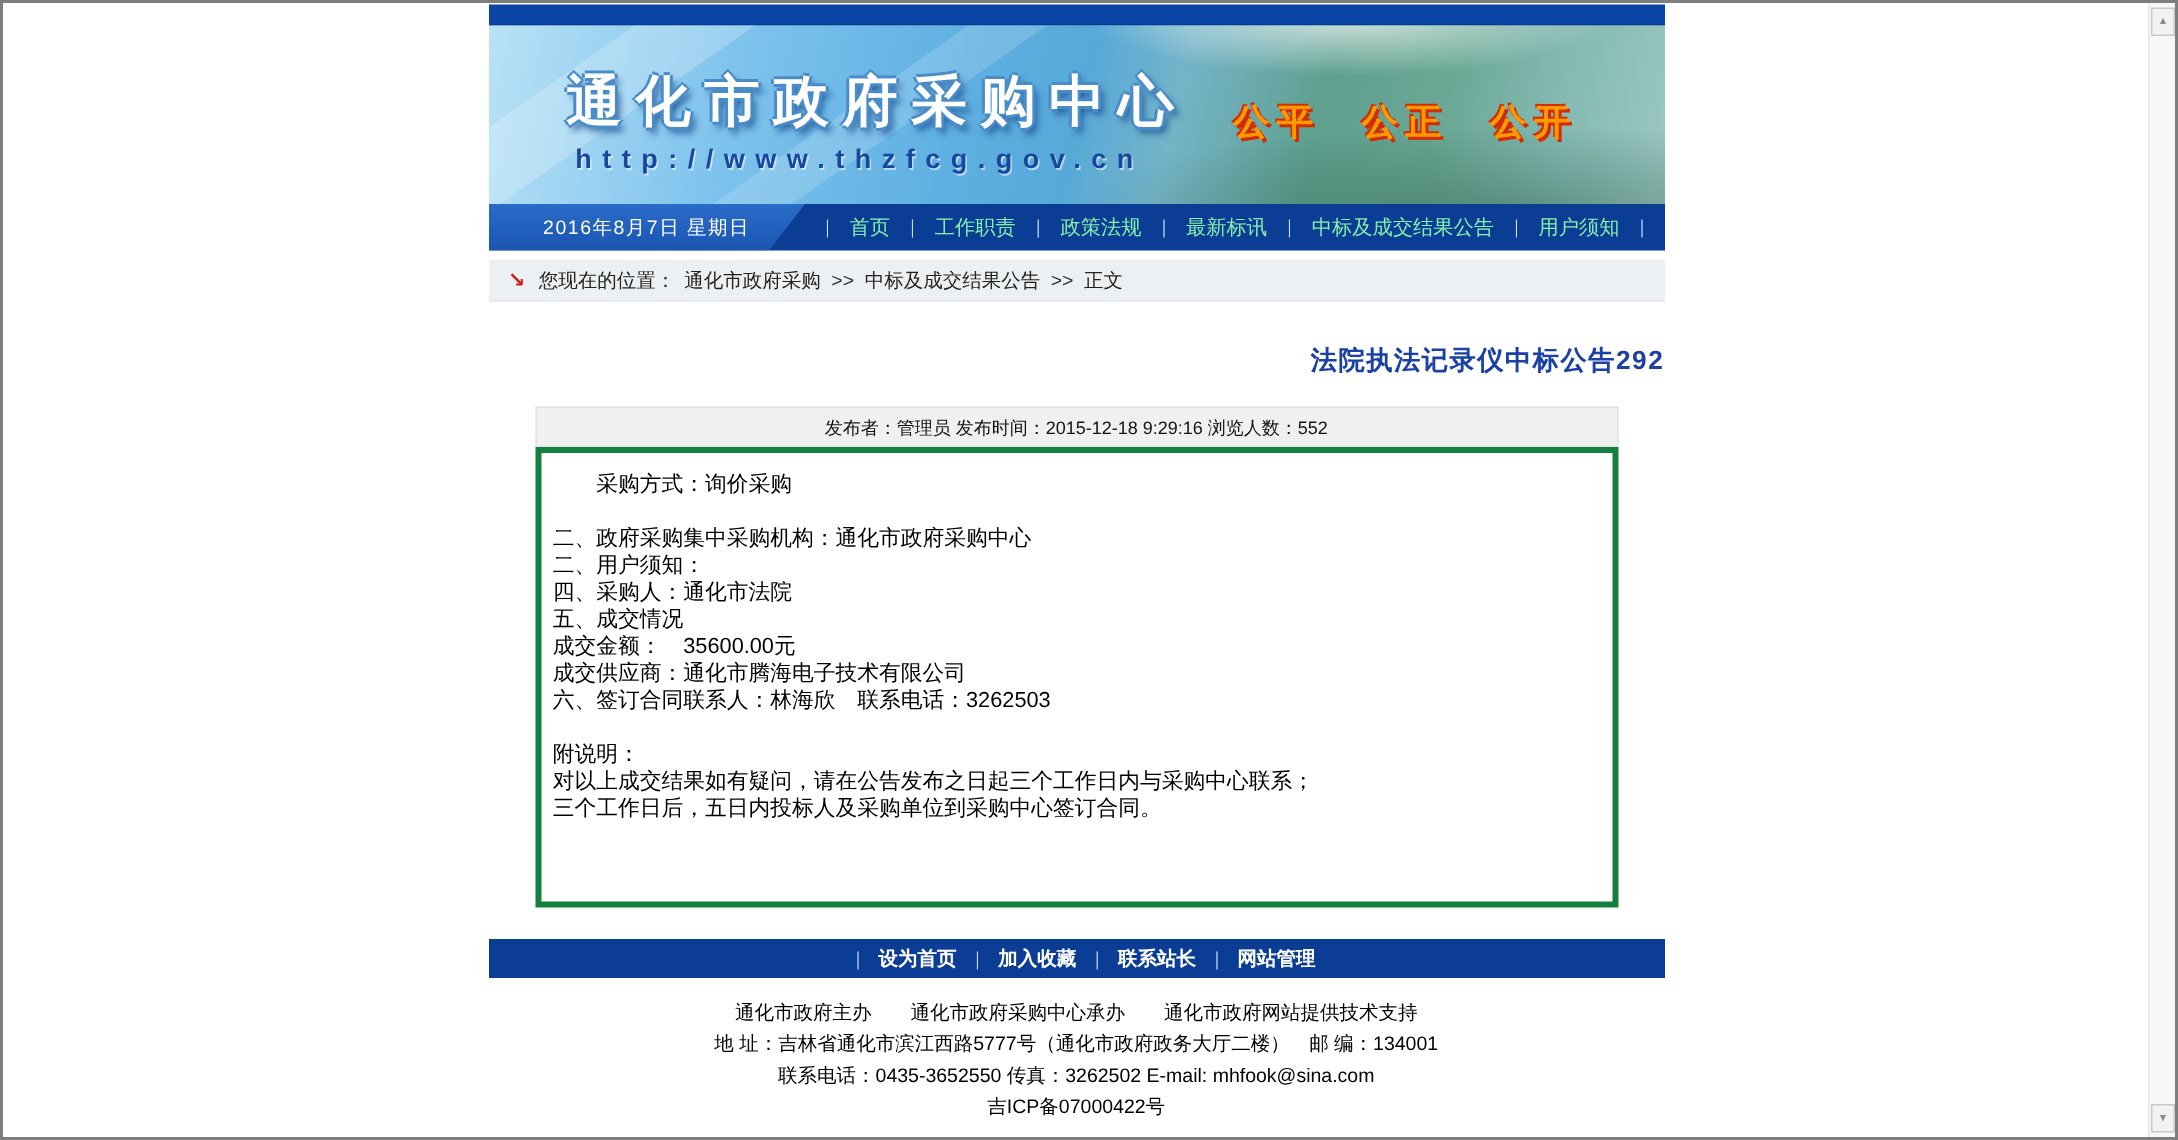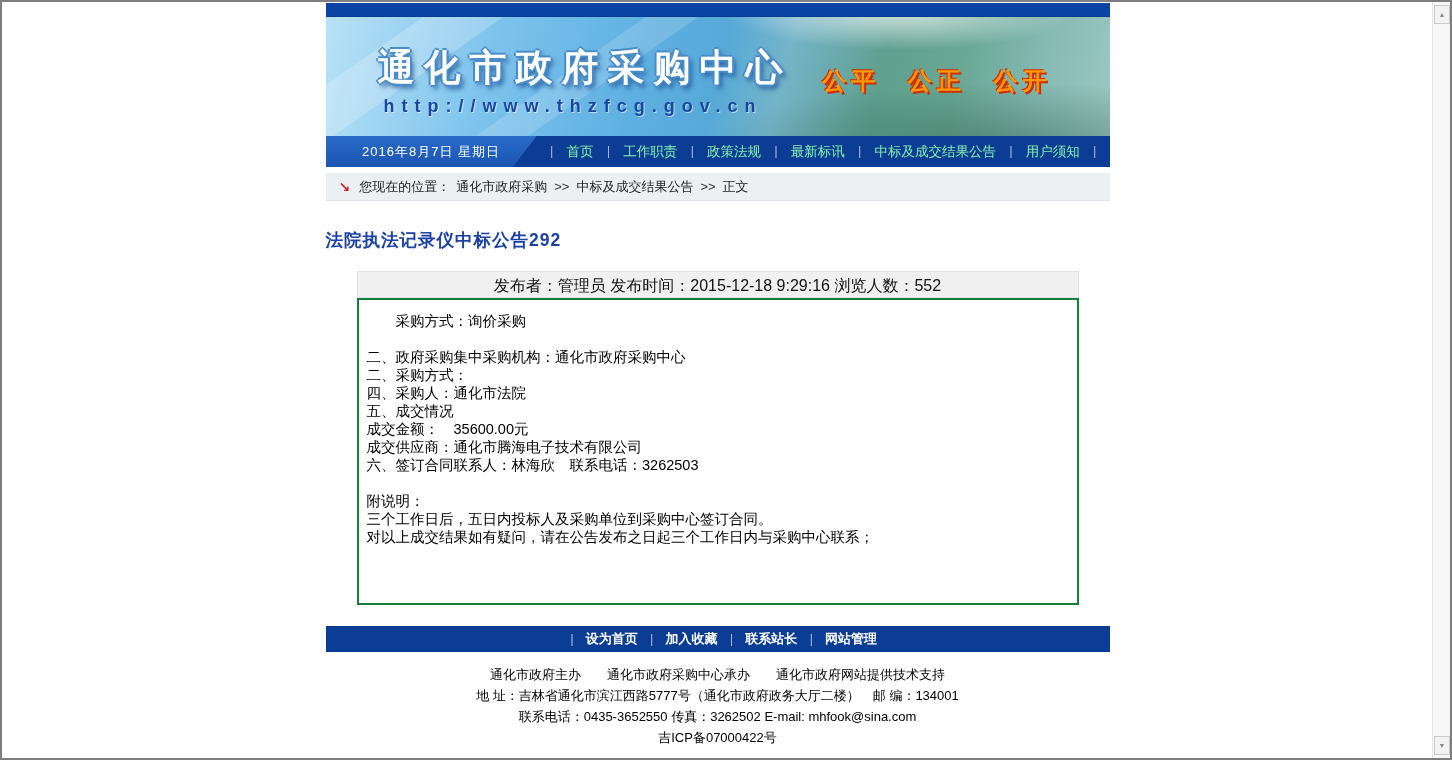--- a/index.html
+++ b/index.html
@@ -87,31 +87,31 @@
     display:flex;align-items:center;font-size:13px;color:#222;
     padding-left:13px;
   }
   .crumb-icon{color:#cc1f1f;font-weight:bold;font-size:14px;margin-right:9px;}
   .crumb-prefix{margin-right:6px;}
   .breadcrumb a{color:#222;text-decoration:none;cursor:pointer;}
   .crumb-sep{margin:0 7px;color:#333;}
 
   
   .article-title{
-    margin-top:27px;text-align:left;
+    margin-top:27px;text-align:right;
     font-size:17.5px;font-weight:bold;color:#1c41a5;letter-spacing:1px;
   }
   .meta-bar{
     box-sizing:border-box;width:722px;margin:19px auto 0;
     height:27px;line-height:27px;background:#f0f0f0;border:1px solid #e3e3e3;
-    text-align:center;font-size:16px;color:#111;
+    text-align:center;font-size:12px;color:#111;
   }
   .content-box{
     box-sizing:border-box;width:722px;margin:0 auto;
-    height:307px;border:2px solid #15803d;background:#fff;
+    height:307px;border:4px solid #15803d;background:#fff;
     padding:12px 8px 4px 8px;overflow:hidden;
   }
   .body-line{
     font-size:14.5px;line-height:18px;min-height:18px;
     color:#000;white-space:pre-wrap;
   }
 
   
   .footer-bar{
     margin-top:21px;height:26px;line-height:26px;background:#0c3d95;
@@ -188,30 +188,30 @@
       </div>
 
       <div class="article-title">法院执法记录仪中标公告292</div>
 
       <div class="meta-bar">发布者：管理员 发布时间：2015-12-18 9:29:16 浏览人数：552</div>
 
       <div class="content-box">
         <div class="body-line">　　采购方式：询价采购</div>
         <div class="body-line"></div>
         <div class="body-line">二、政府采购集中采购机构：通化市政府采购中心</div>
-        <div class="body-line">二、采购方式：</div>
+        <div class="body-line">二、用户须知：</div>
         <div class="body-line">四、采购人：通化市法院</div>
         <div class="body-line">五、成交情况</div>
         <div class="body-line">成交金额：　35600.00元</div>
         <div class="body-line">成交供应商：通化市腾海电子技术有限公司</div>
         <div class="body-line">六、签订合同联系人：林海欣　联系电话：3262503</div>
         <div class="body-line"></div>
         <div class="body-line">附说明：</div>
+        <div class="body-line">对以上成交结果如有疑问，请在公告发布之日起三个工作日内与采购中心联系；</div>
         <div class="body-line">三个工作日后，五日内投标人及采购单位到采购中心签订合同。</div>
-        <div class="body-line">对以上成交结果如有疑问，请在公告发布之日起三个工作日内与采购中心联系；</div>
       </div>
 
       <div class="footer-bar">
         <span class="sep">｜</span>
         <a>设为首页</a>
         <span class="sep">｜</span>
         <a>加入收藏</a>
         <span class="sep">｜</span>
         <a>联系站长</a>
         <span class="sep">｜</span>

